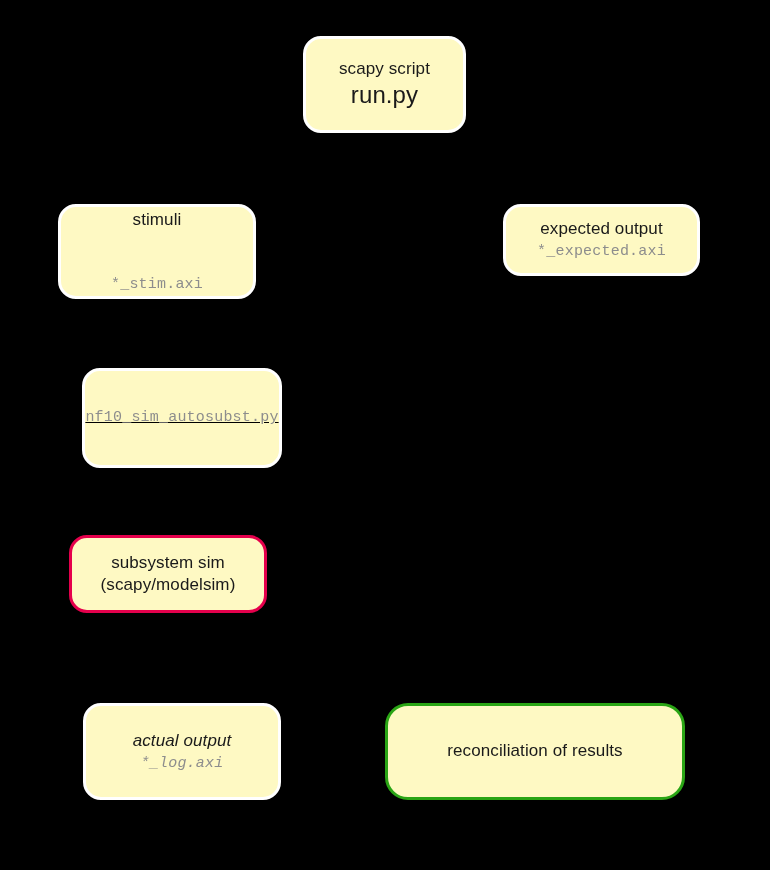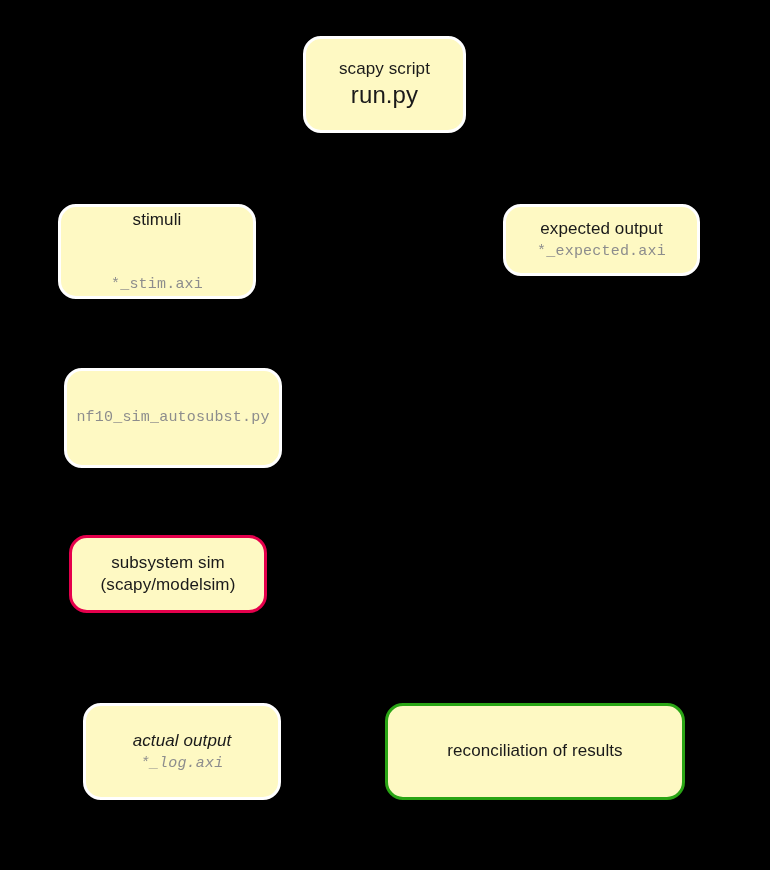--- a/index.html
+++ b/index.html
@@ -104,31 +104,31 @@
   <div class="node plain" id="n-stimuli" style="left:58px; top:204px; width:198px; height:95px;gap:42px;">
     <div class="title">stimuli</div>
     <div class="subtitle">*_stim.axi</div>
   </div>
 
   <div class="node plain" id="n-expected-output" style="left:503px; top:204px; width:197px; height:72px;">
     <div class="title">expected output</div>
     <div class="subtitle">*_expected.axi</div>
   </div>
 
-  <div class="node plain" id="n-autosubst" style="left:64px; top:368px; width:218px; height:100px;">
+  <div class="node plain" id="n-autosubst" style="left:82px; top:368px; width:200px; height:100px;text-decoration:underline;">
     <div class="subtitle only">nf10_sim_autosubst.py</div>
   </div>
 
   <div class="node accent-pink" id="n-subsystem-sim" style="left:69px; top:535px; width:198px; height:78px;">
     <div class="title">subsystem sim</div>
     <div class="title">(scapy/modelsim)</div>
   </div>
 
   <div class="node plain" id="n-actual-output" style="left:83px; top:703px; width:198px; height:97px;font-style:italic;">
     <div class="title">actual output</div>
     <div class="subtitle">*_log.axi</div>
   </div>
 
-  <div class="node accent-green" id="n-reconciliation" style="left:385px; top:703px; width:300px; height:97px;">
+  <div class="node accent-green" id="n-reconciliation" style="left:385px; top:703px; width:300px; height:97px;border-radius:23px;">
     <div class="title">reconciliation of results</div>
   </div>
 
 </div>
 
 </body></html>

